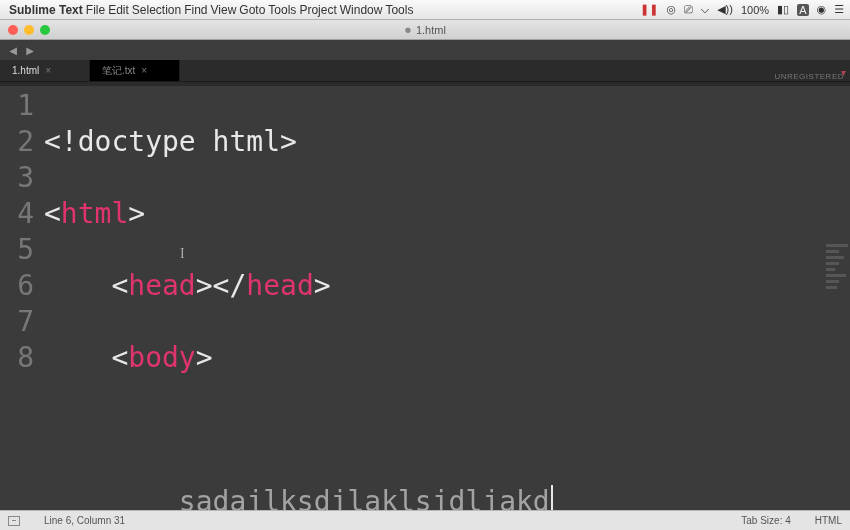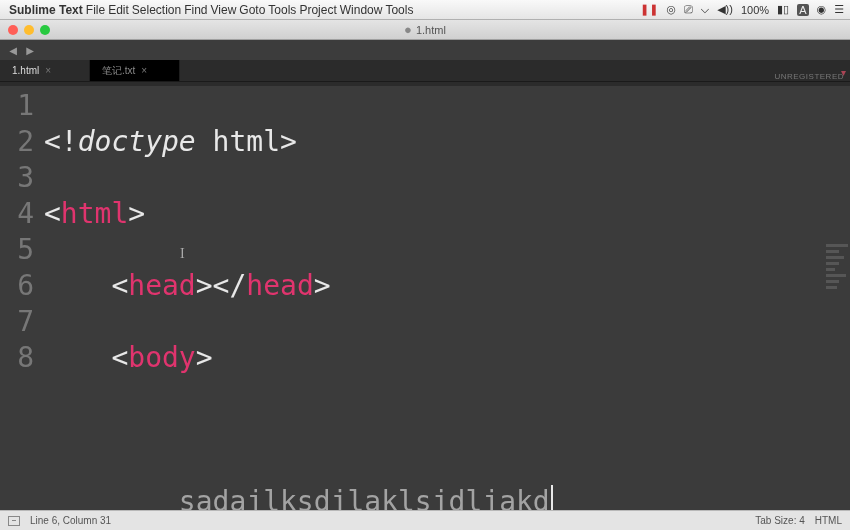--- a/index.html
+++ b/index.html
@@ -124,21 +124,21 @@
       flex: 1;
       padding-top: 2px;
       font-family: "Menlo", "Consolas", monospace;
       font-size: 28px;
       line-height: 36px;
       color: #e8e8e8;
       white-space: pre;
       position: relative;
     }
     .punct { color: #e8e8e8; }
-    .doctype-kw { color: #e8e8e8; font-style: italic; }
+    .doctype-kw { color: #e8e8e8; }
     .doctype-val { color: #e8e8e8; }
     .tag-name { color: #e0346e; }
     .plain { color: #a3a3a3; }
     .cursor {
       display:inline-block;
       width:2px; height:30px;
       background:#e8e8e8;
       vertical-align:-4px;
       margin-left:1px;
     }
@@ -159,21 +159,21 @@
       position: absolute;
       bottom: 0; left: 0; right: 0;
       height: 20px;
       background: #e4e4e4;
       border-top: 1px solid #b8b8b8;
       display: flex;
       align-items: center;
       font-size: 10px;
       color: #555;
       padding: 0 8px;
-      gap: 10px;
+      gap: 24px;
     }
     .statusbar .spacer { flex: 1; }
     .statusbar-icon { width:12px;height:10px;border:1px solid #888; position:relative;}
     .statusbar-icon::after { content:""; position:absolute; left:3px; top:3px; right:3px; bottom:0; border-top:1px solid #888;}
   </style>
 </head>
 <body>
 
 <div class="menubar">
   <div class="menubar-left">

